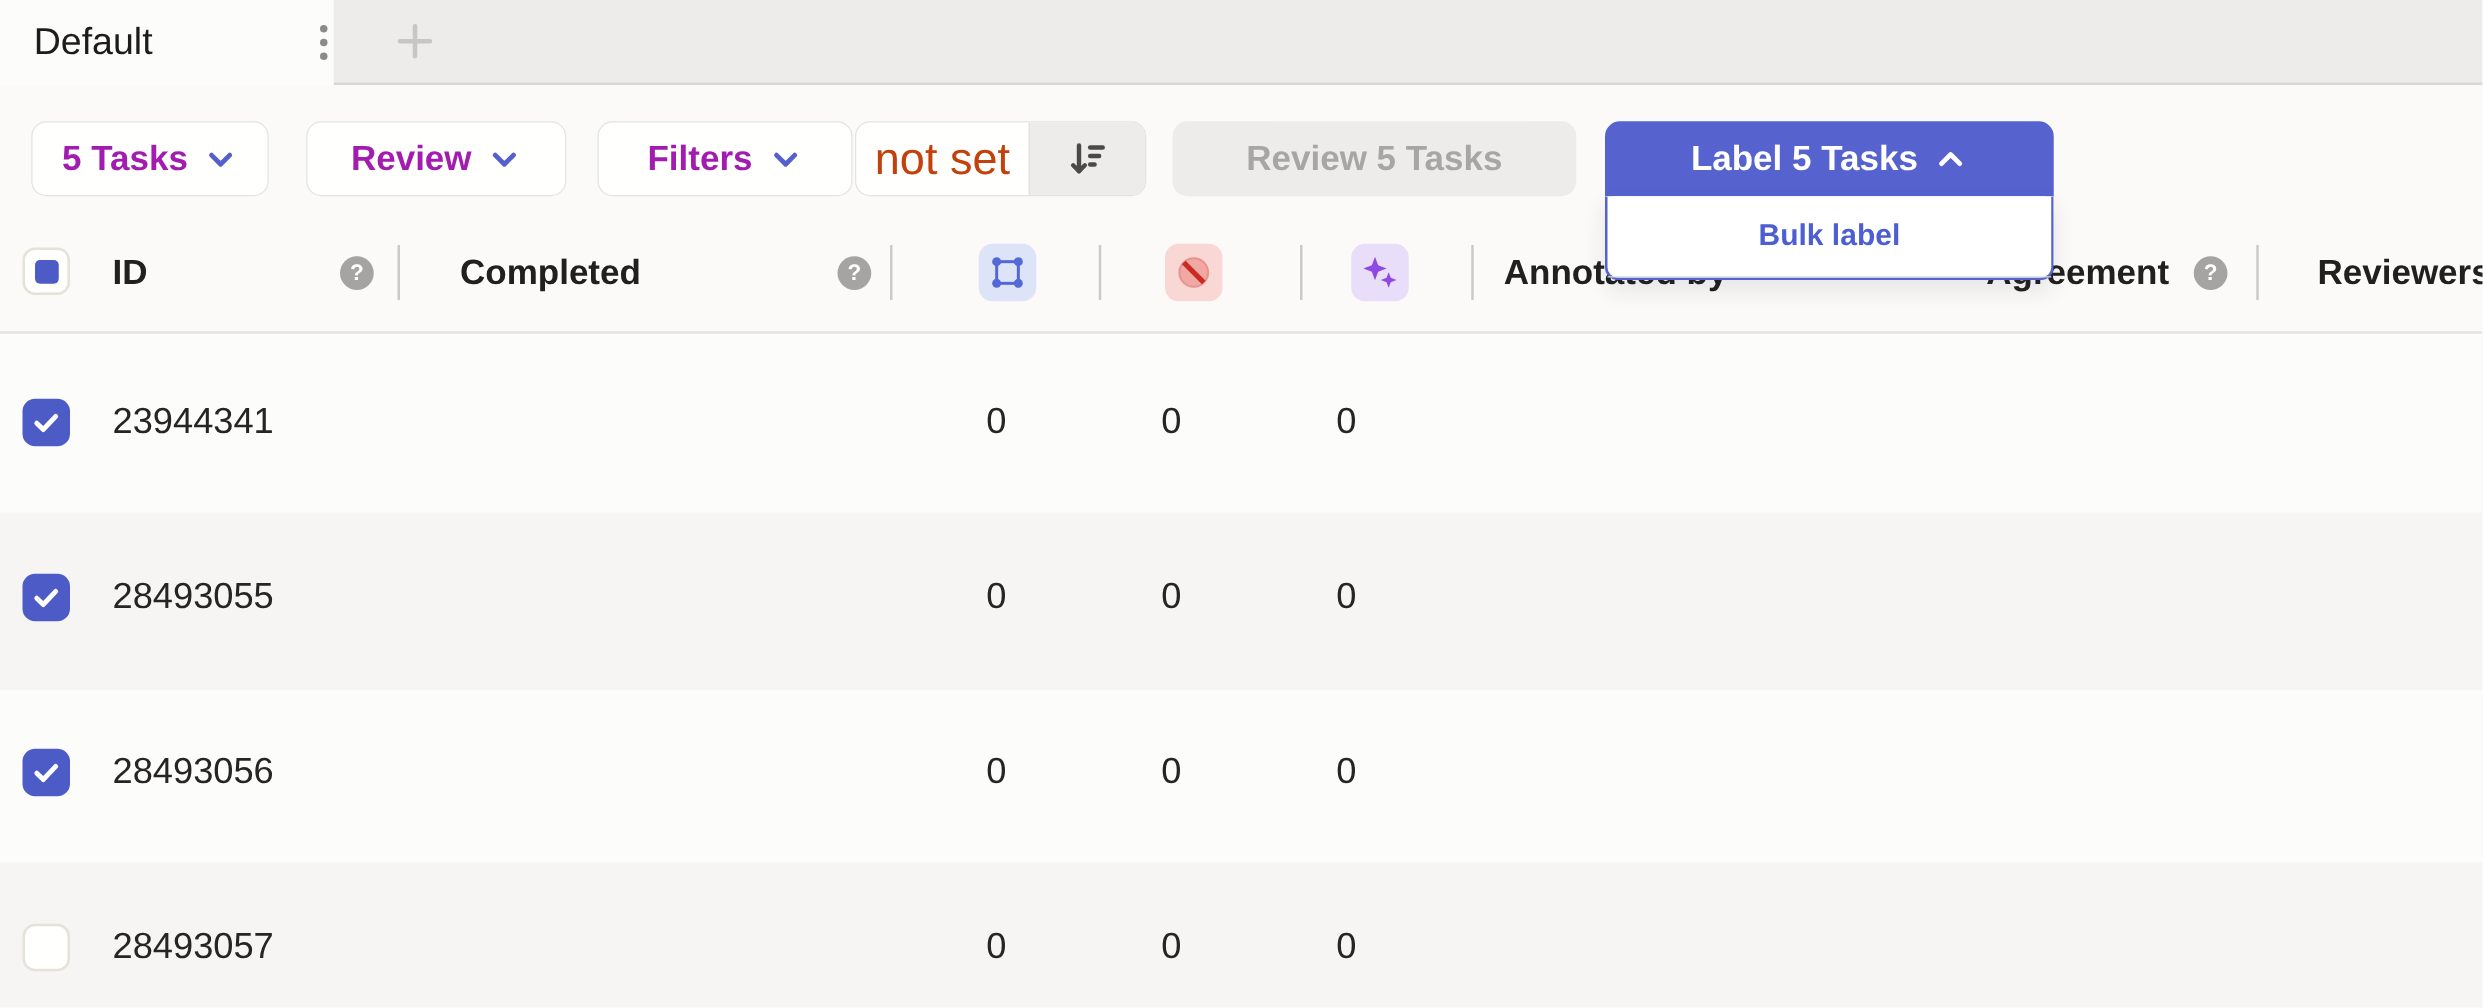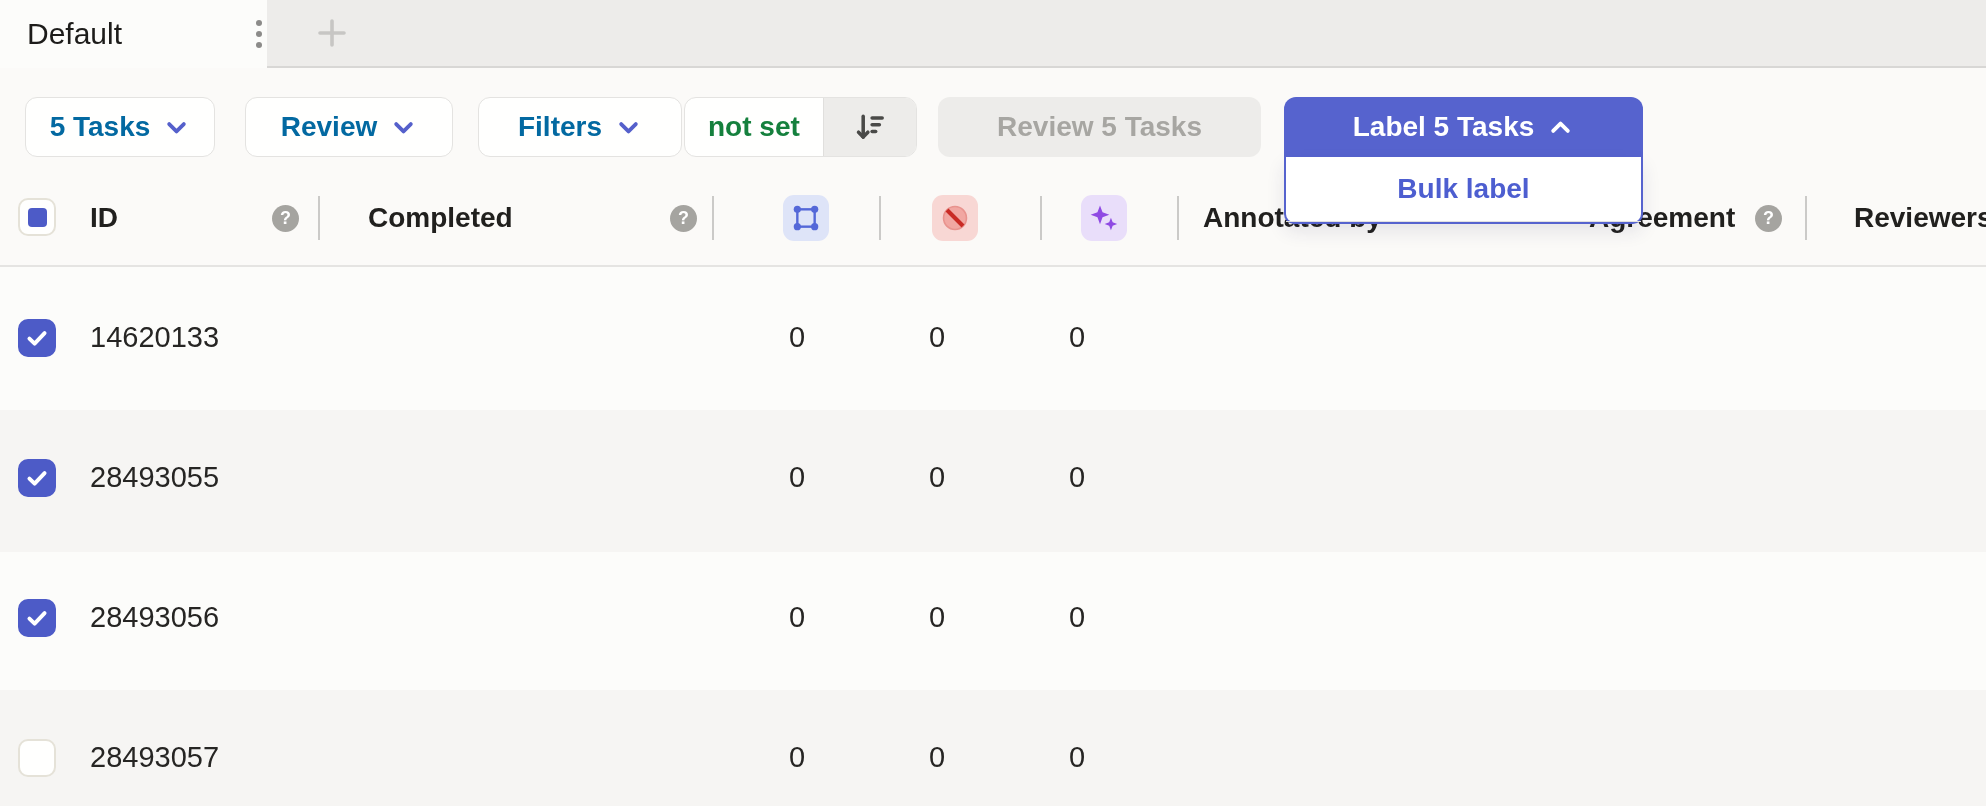--- a/index.html
+++ b/index.html
@@ -22,41 +22,41 @@
            display:flex; flex-direction:column; align-items:center; justify-content:center; gap:5px; cursor:pointer; }
   .kebab i { width:6px; height:6px; border-radius:50%; background:#8c8b89; display:block; }
   .tab-add { position:absolute; left:296px; top:0; width:72px; height:66px;
              display:flex; align-items:center; justify-content:center; cursor:pointer; }
 
   
   .toolbar { position:absolute; left:0; top:68px; width:1986px; height:102px; }
   .btn { position:absolute; top:29px; height:60px; border-radius:12px;
          display:flex; align-items:center; justify-content:center; gap:13px;
          font-size:28px; font-weight:600; cursor:pointer; }
-  .btn.outline { background:#fffffe; border:1px solid #e4e3e1; color:#0369a1;gap:13px; }
+  .btn.outline { background:#fffffe; border:1px solid #e4e3e1; color:#a21caf;gap:13px; }
   .btn-tasks   { left:25px;  width:190px; }
   .btn-columns { left:245px; width:208px; }
   .btn-filters { left:478px; width:204px; }
   .order-group { position:absolute; left:684px; top:29px; width:233px; height:60px;
                  border:1px solid #e4e3e1; border-radius:12px; background:#fffffe;
                  display:flex; overflow:hidden; }
   .order-value { width:139px; display:flex; align-items:center; justify-content:center;
-                 font-size:28px; font-weight:700; color:#15803d; cursor:pointer; }
+                 font-size:36px; font-weight:400; color:#c2410c; cursor:pointer; }
   .order-dir   { width:94px; background:#edecea; border-left:1px solid #e0dfdd;
                  display:flex; align-items:center; justify-content:center; cursor:pointer; }
   .btn-review { left:938px; width:323px; background:#edecea; color:#a7a6a2; border:none; cursor:default; }
   .btn-label  { left:1284px; width:359px; background:#5663ce; color:#ffffff;
                 border:none; border-radius:12px 12px 0 0; }
 
   
   .label-menu { position:absolute; left:1284px; top:157px; width:359px; z-index:30;
                 background:#ffffff; border:2px solid #5663ce; border-top:none;
                 border-radius:0 0 10px 10px; box-shadow:0 8px 18px rgba(40,40,90,.10); }
   .label-menu .item { display:flex; align-items:center; justify-content:center;
-                      font-size:28px; font-weight:700; color:#4d5ed0; cursor:pointer; }
+                      font-size:24px; font-weight:700; color:#4d5ed0; cursor:pointer; }
   .label-menu .item-1 { height:64px; }
   .label-menu .item-2 { height:56px; }
   .label-menu .divider { height:1px; background:#e2e1df; }
 
   
   .thead { position:absolute; left:0; top:170px; width:1986px; height:97px;
            border-bottom:2px solid #e5e4e2; z-index:1; }
   .th-text { position:absolute; top:0; height:95px; display:flex; align-items:center;
              font-size:28px; font-weight:600; color:#21201e; white-space:nowrap; }
   .col-divider { position:absolute; top:26px; width:2px; height:44px; background:#cbcac8; }
@@ -220,21 +220,21 @@
     <div class="th-text" style="left:1833px;margin-left:21px;">Reviewers</div>
   </div>
 
   <div class="row shade-light" style="top:267px; height:143px;">
     <div class="cbx checked" style="top:52px;">
 
       <svg width="26" height="26" viewBox="0 0 24 24" fill="none" stroke="#ffffff" stroke-width="3.6" stroke-linecap="round" stroke-linejoin="round">
           <path d="M5 12.5 L9.8 17.2 L19 7.5"></path>
         </svg>
     </div>
-    <div class="cell-id" style="top:54px;">14620133</div>
+    <div class="cell-id" style="top:54px;">23944341</div>
     <div class="cell-num num-1" style="top:54px;">0</div>
     <div class="cell-num num-2" style="top:54px;">0</div>
     <div class="cell-num num-3" style="top:54px;">0</div>
   </div>
 
   <div class="row shade-grey" style="top:410px; height:142px;">
     <div class="cbx checked" style="top:49px;">
 
       <svg width="26" height="26" viewBox="0 0 24 24" fill="none" stroke="#ffffff" stroke-width="3.6" stroke-linecap="round" stroke-linejoin="round">
           <path d="M5 12.5 L9.8 17.2 L19 7.5"></path>

